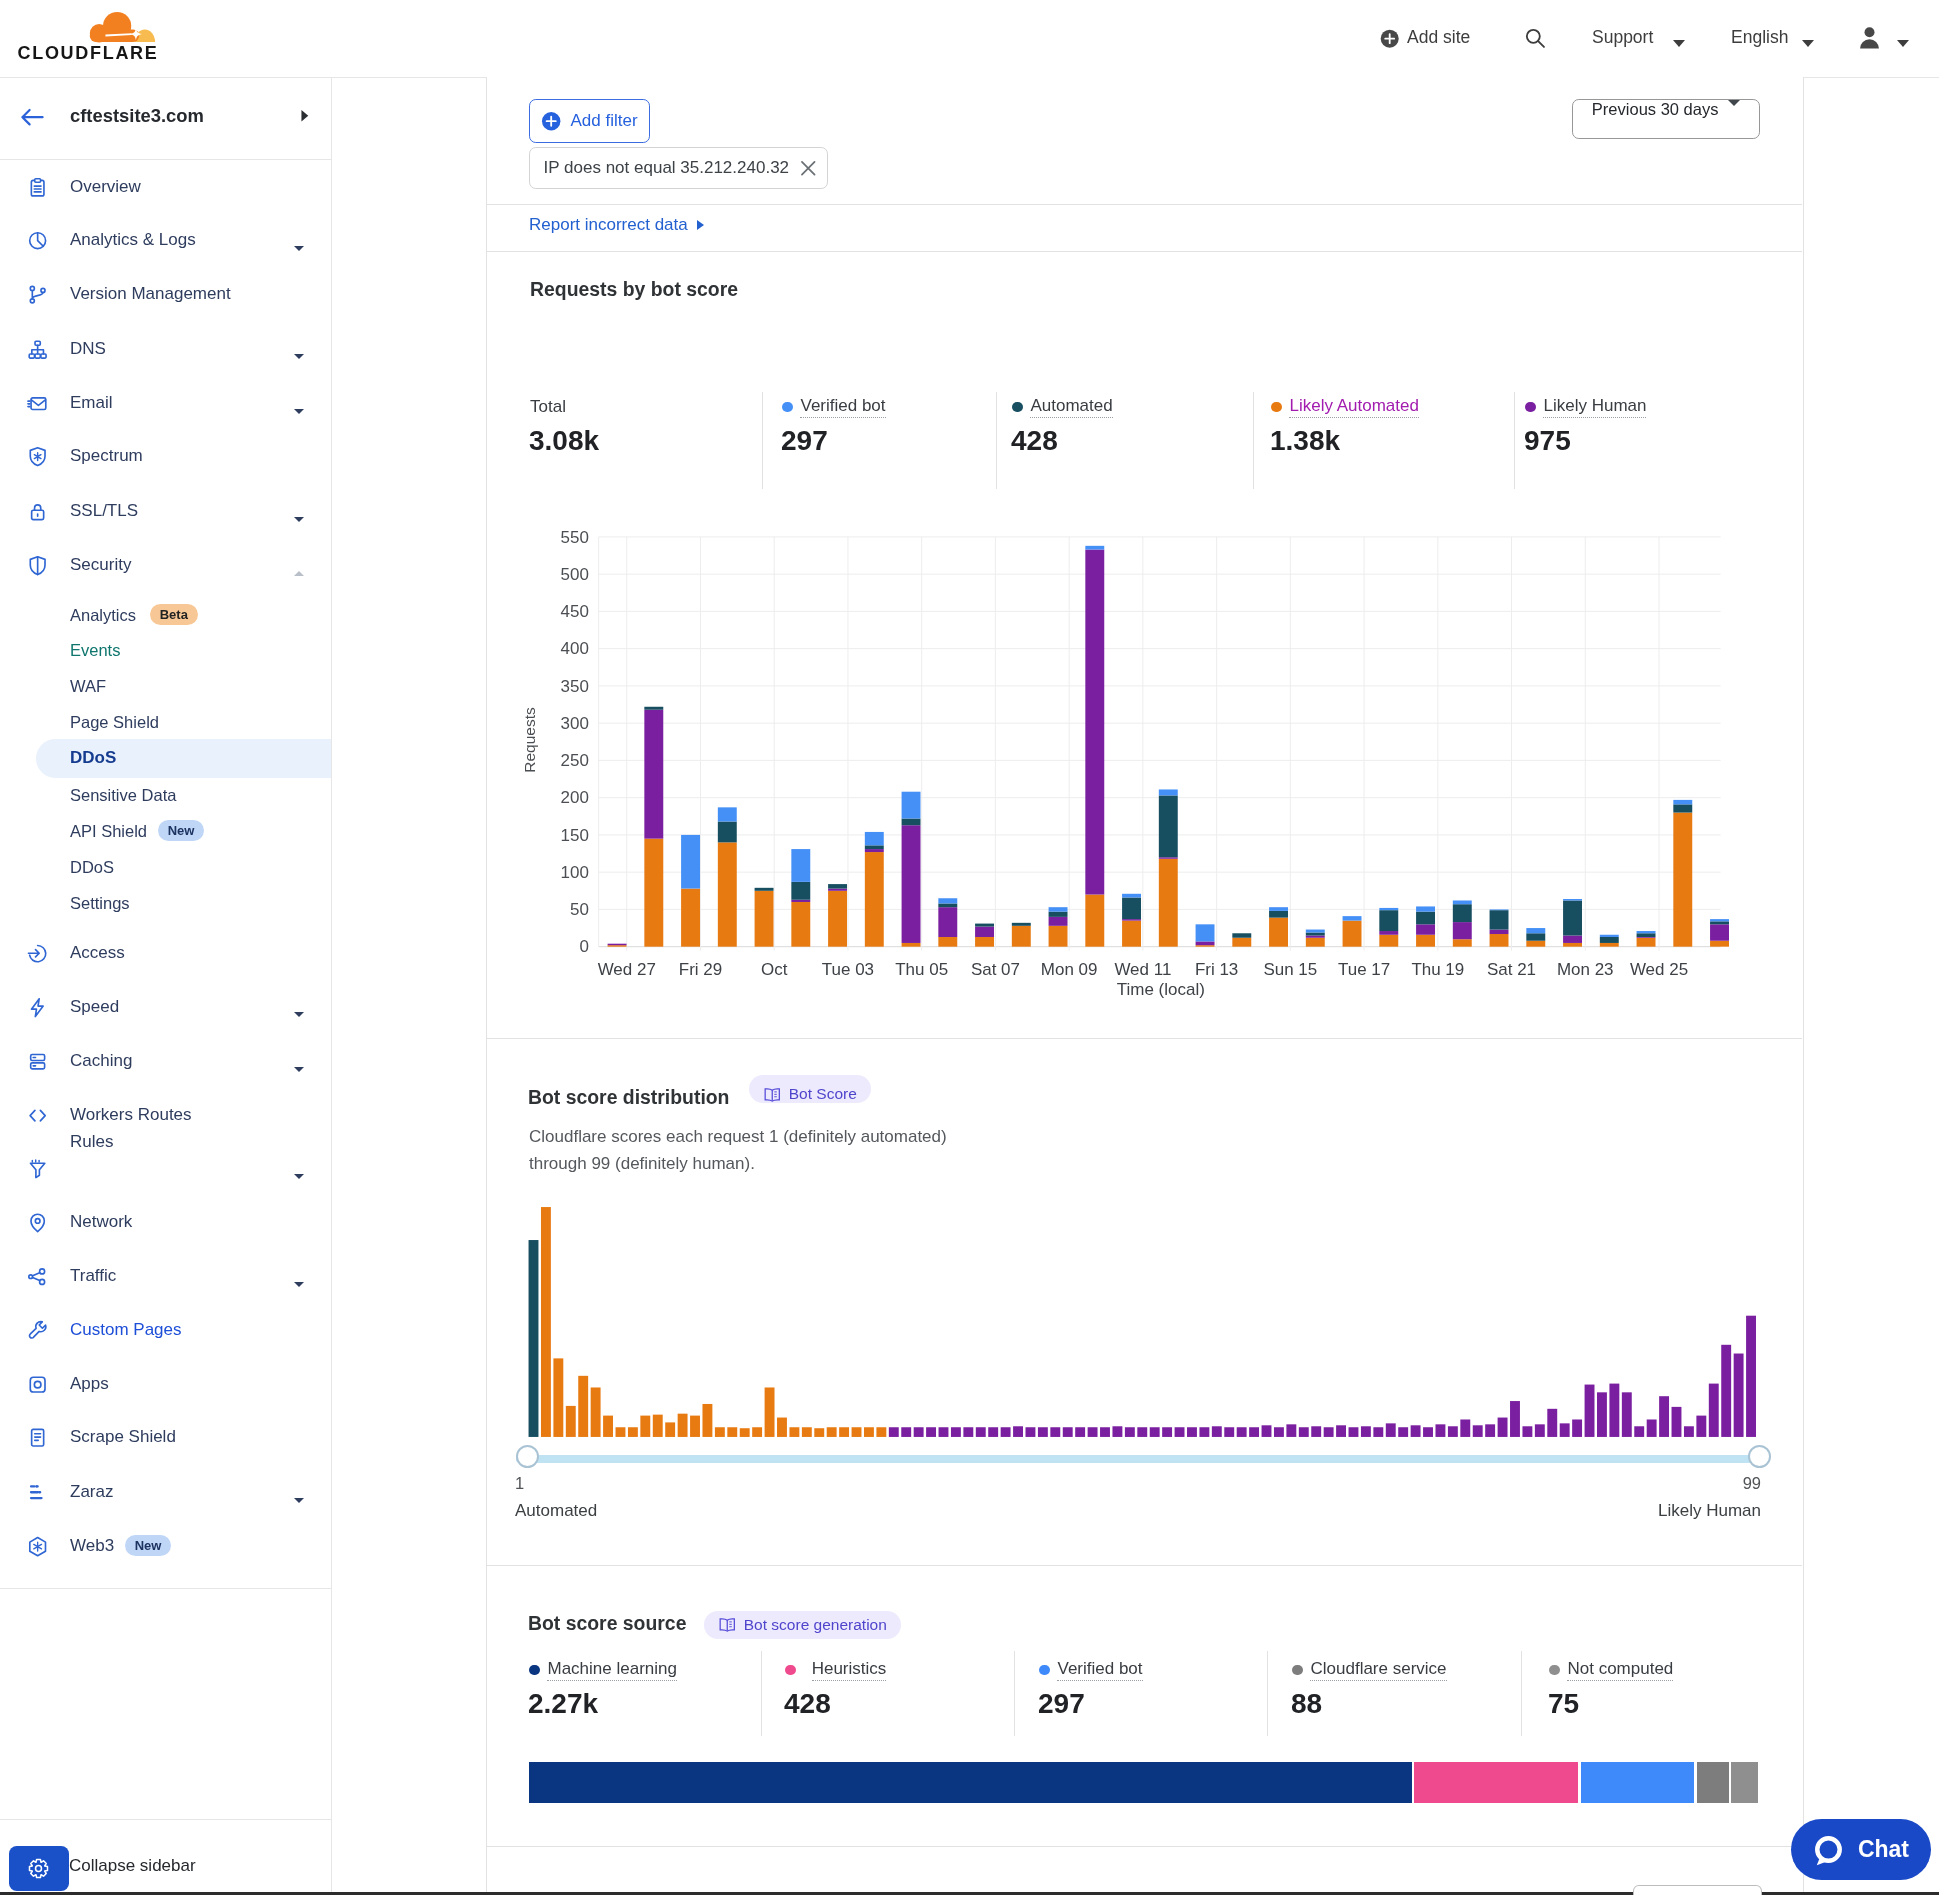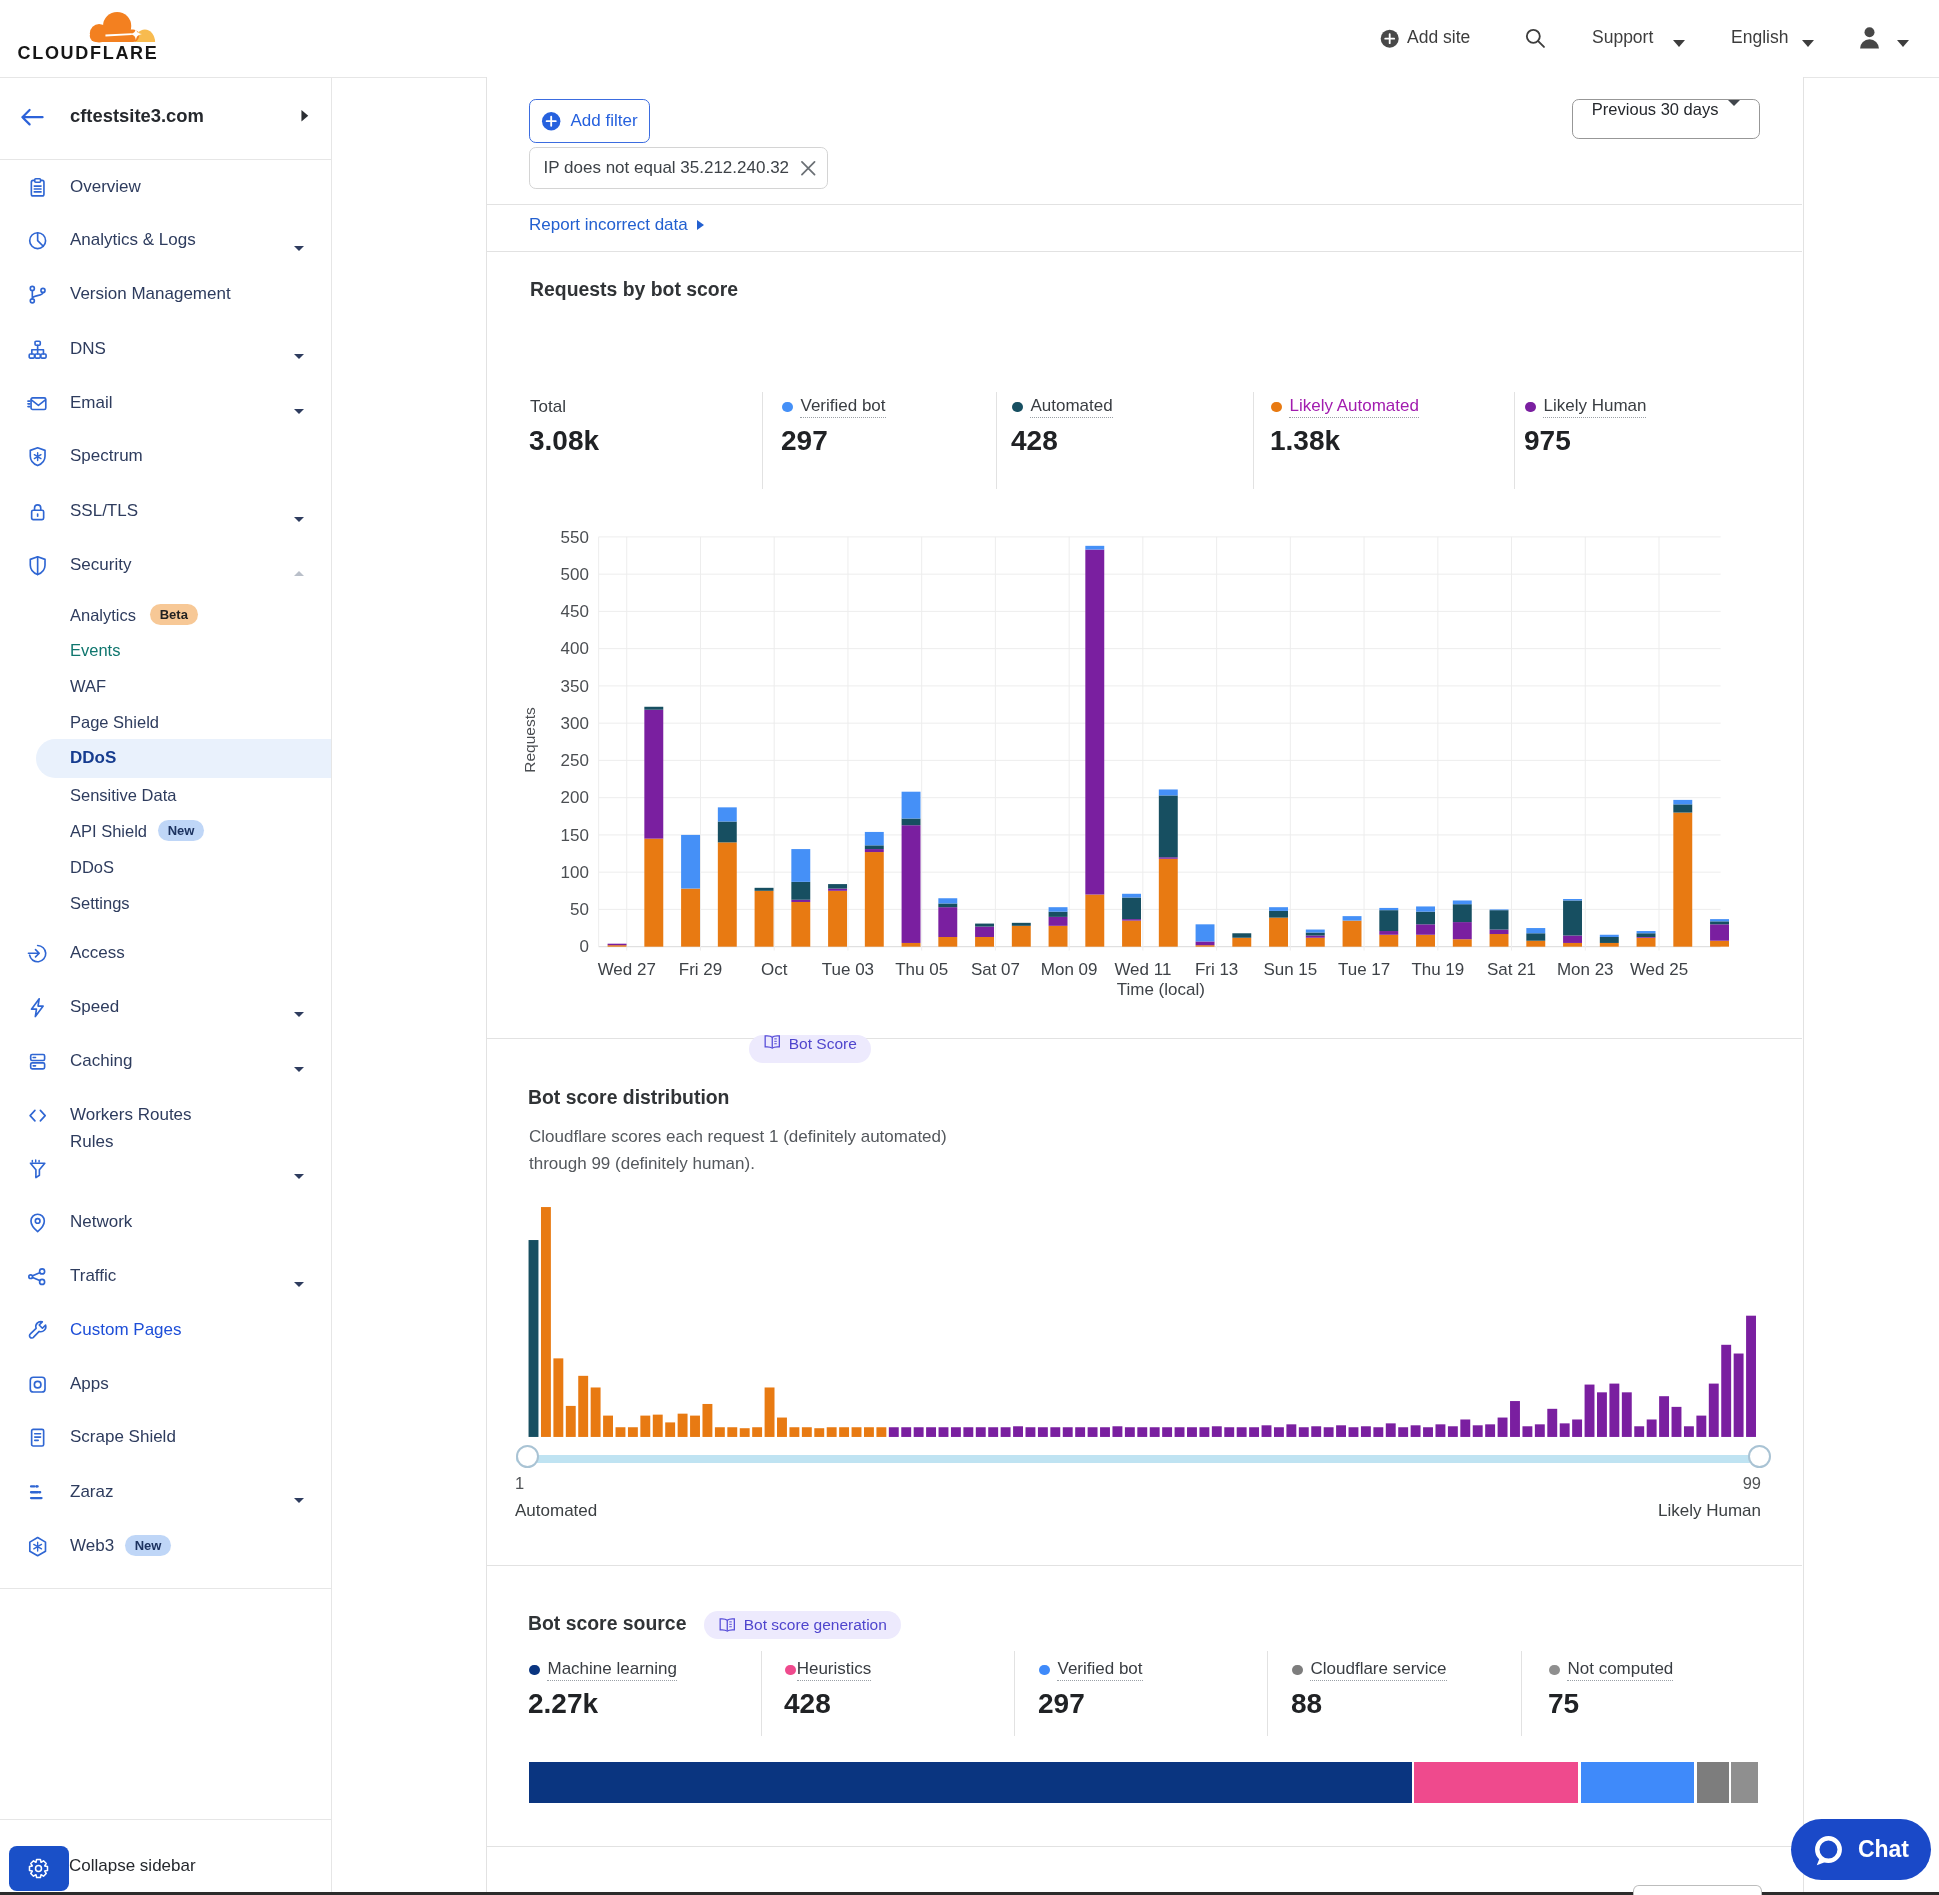--- a/index.html
+++ b/index.html
@@ -399,21 +399,21 @@
       <text x="809.5" y="484" font-size="17.5" fill="#3e4247" text-anchor="middle" font-family="Liberation Sans, sans-serif">Sun 15</text>
       <text x="885.5" y="484" font-size="17.5" fill="#3e4247" text-anchor="middle" font-family="Liberation Sans, sans-serif">Tue 17</text>
       <text x="961.5" y="484" font-size="17.5" fill="#3e4247" text-anchor="middle" font-family="Liberation Sans, sans-serif">Thu 19</text>
       <text x="1037.5" y="484" font-size="17.5" fill="#3e4247" text-anchor="middle" font-family="Liberation Sans, sans-serif">Sat 21</text>
       <text x="1113.5" y="484" font-size="17.5" fill="#3e4247" text-anchor="middle" font-family="Liberation Sans, sans-serif">Mon 23</text>
       <text x="1189.5" y="484" font-size="17.5" fill="#3e4247" text-anchor="middle" font-family="Liberation Sans, sans-serif">Wed 25</text>
       <text x="676" y="505" font-size="17.5" fill="#3e4247" text-anchor="middle" font-family="Liberation Sans, sans-serif">Time (local)</text>
       <text x="31" y="242" font-size="16" fill="#4b4e52" text-anchor="middle" transform="rotate(-90 31 242)" font-family="Liberation Sans, sans-serif">Requests</text>
     </svg>
 <div style="position:absolute;left:528px;top:1086px;font-size:19.4px;font-weight:bold;color:#303336">Bot score distribution</div>
-    <div style="position:absolute;left:749px;top:1035px;height:28px;background:#edeafd;border-radius:14.6px;display:flex;align-items:flex-start;gap:8.7px;padding:0 14.6px"> 
+    <div style="position:absolute;left:749px;top:1075px;height:28px;background:#edeafd;border-radius:14.6px;display:flex;align-items:flex-end;gap:8.7px;padding:0 14.6px"> 
       <span style="display:flex">
         <svg width="16.5" height="14.6" viewBox="0 0 17 15">
           <path d="M8.5 2.2C7.3 1.2 5.6.8 3.2.8c-.7 0-1.4 0-2 .1v11.3c.6-.1 1.3-.1 2-.1 2.4 0 4.1.4 5.3 1.4 1.2-1 2.9-1.4 5.3-1.4.7 0 1.4 0 2 .1V.9c-.6-.1-1.3-.1-2-.1-2.4 0-4.1.4-5.3 1.4z" fill="none" stroke="#554bd8" stroke-width="1.3"></path>
           <path d="M8.5 2.4v10.8" stroke="#554bd8" stroke-width="1.3"></path>
           <path d="M10.6 4h2.6M10.6 6.5h2.6M10.6 9h2.6" stroke="#554bd8" stroke-width="1"></path>
         </svg>
       </span>
       <span style="font-size:15.5px;color:#4f45cd">Bot Score</span>
     </div>
     <div style="position:absolute;left:529px;top:1123px;font-size:17px;color:#54585d;line-height:27px">Cloudflare scores each request 1 (definitely automated)<br>through 99 (definitely human).</div>
@@ -538,21 +538,21 @@
     </div>
     <div style="position:absolute;left:761px;top:1651px;width:1px;height:85px;background:#e2e2e2"></div>
     <div style="position:absolute;left:1014px;top:1651px;width:1px;height:85px;background:#e2e2e2"></div>
     <div style="position:absolute;left:1267px;top:1651px;width:1px;height:85px;background:#e2e2e2"></div>
     <div style="position:absolute;left:1521px;top:1651px;width:1px;height:85px;background:#e2e2e2"></div>
     <div style="position:absolute;left:529px;top:1659px;display:flex;align-items:center;gap:7.8px">
       <span style="width:10.7px;height:10.7px;border-radius:50%;background:#0a3580;display:inline-block"></span>
       <span style="font-size:17px;color:#393d42;border-bottom:1.9px dotted #9aa0a6;padding-bottom:1px">Machine learning</span>
     </div>
     <div style="position:absolute;left:528px;top:1688px;font-size:28px;font-weight:600;color:#202225">2.27k</div>
-    <div style="position:absolute;left:785px;top:1659px;display:flex;align-items:center;gap:1px">
+    <div style="position:absolute;left:785px;top:1659px;display:flex;align-items:center;gap:16px">
       <span style="width:10.7px;height:10.7px;border-radius:50%;background:#ef4a8d;display:inline-block"></span>
       <span style="font-size:17px;color:#393d42;border-bottom:1.9px dotted #9aa0a6;padding-bottom:1px">Heuristics</span>
     </div>
     <div style="position:absolute;left:784px;top:1688px;font-size:28px;font-weight:600;color:#202225">428</div>
     <div style="position:absolute;left:1039px;top:1659px;display:flex;align-items:center;gap:7.8px">
       <span style="width:10.7px;height:10.7px;border-radius:50%;background:#3f8afa;display:inline-block"></span>
       <span style="font-size:17px;color:#393d42;border-bottom:1.9px dotted #9aa0a6;padding-bottom:1px">Verified bot</span>
     </div>
     <div style="position:absolute;left:1038px;top:1688px;font-size:28px;font-weight:600;color:#202225">297</div>
     <div style="position:absolute;left:1292px;top:1659px;display:flex;align-items:center;gap:7.8px">

